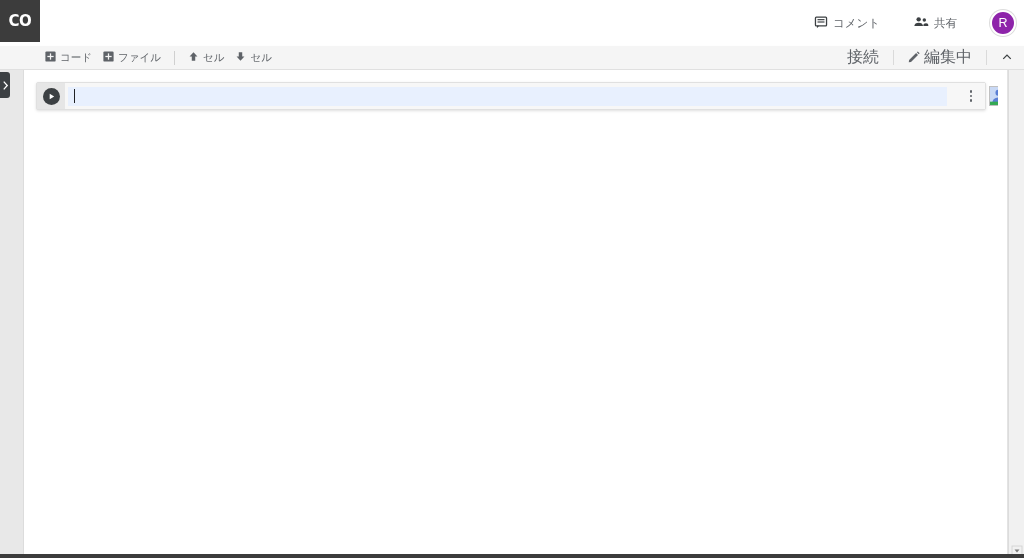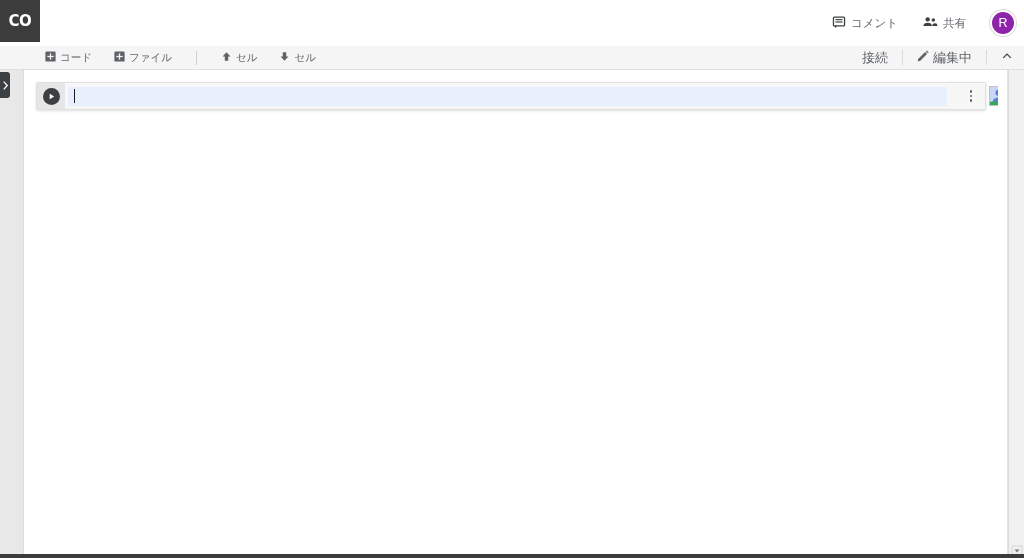--- a/index.html
+++ b/index.html
@@ -36,21 +36,21 @@
   .menu-row {
     display: flex; align-items: center; height: 19px; margin-top: 1px;
   }
   .menu-item {
     font-size: 11.5px; color: #3c4043; padding: 1px 5px 1px 4px;
     border-radius: 3px; cursor: pointer; white-space: nowrap;
   }
 
   .header-right {
     position: absolute; right: 8px; top: 8px;
-    display: flex; align-items: center; gap: 8px; height: 30px;
+    display: flex; align-items: center; gap: 17px; height: 30px;
   }
   .hr-btn {
     display: flex; align-items: center; gap: 5px;
     padding: 4px 8px; border-radius: 4px; cursor: pointer;
     font-size: 11.5px; color: #5f6368;
   }
   .avatar {
     width: 26px; height: 26px; border-radius: 50%;
     background: #8e24aa; color: #fff;
     display: flex; align-items: center; justify-content: center;
@@ -59,33 +59,33 @@
   }
 
   
   .toolbar {
     position: absolute; top: 46px; left: 0; width: 1024px; height: 24px;
     background: #f5f5f5;
     border-bottom: 1px solid #e0e0e0;
     display: flex; align-items: center;
     box-shadow: 0 1px 2px rgba(0,0,0,0.08);
   }
-  .tb-left { display: flex; align-items: center; padding-left: 40px; gap: 12px; }
+  .tb-left { display: flex; align-items: center; padding-left: 40px; gap: 1px; }
   .tb-btn {
     display: flex; align-items: center; gap: 4px;
     font-size: 10.5px; color: #5f6368; padding: 2px 5px;
     border-radius: 3px; cursor: pointer; white-space: nowrap;
   }
   .tb-sep {
     width: 1px; height: 14px; background: #d0d0d0; margin: 0 7px;
   }
   .tb-right {
     position: absolute; right: 6px; display: flex; align-items: center;
   }
-  .tb-right .tb-btn { font-size: 13px; }
+  .tb-right .tb-btn { font-size: 16px; }
   .tb-vsep { width: 1px; height: 15px; background: #dadada; margin: 0 9px; }
 
   
   .body-area {
     position: absolute; top: 70px; left: 0; width: 1024px; height: 484px;
     background: #ffffff;
   }
   .left-gutter {
     position: absolute; left: 0; top: 0; width: 24px; height: 484px;
     background: #e8e8e8; border-right: 1px solid #dcdcdc;

